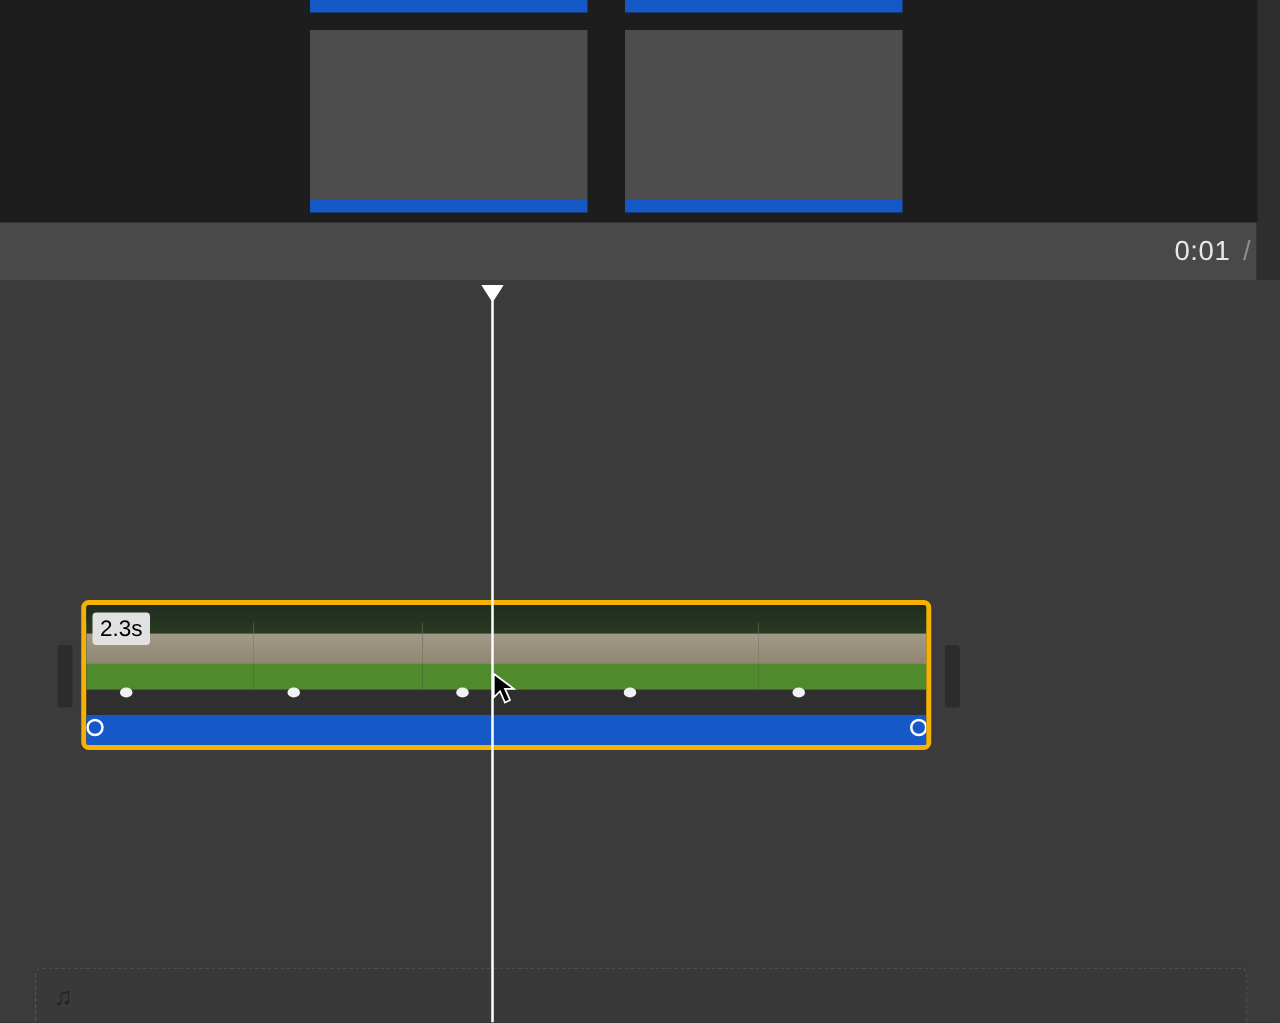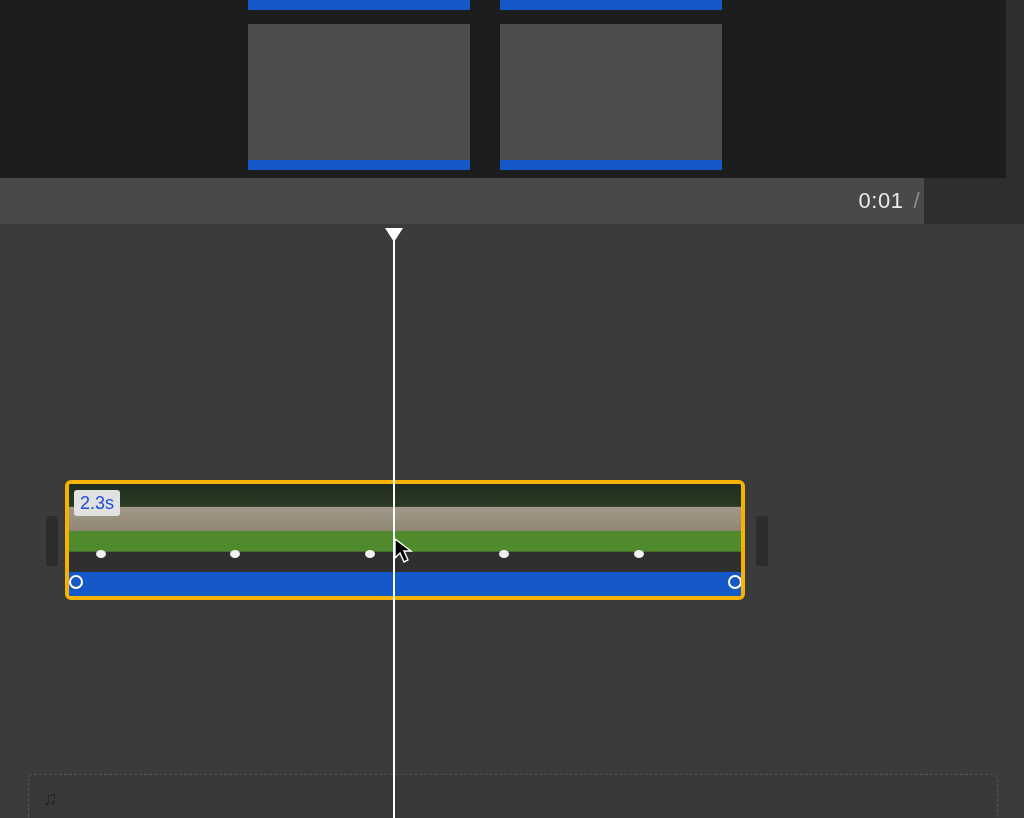--- a/index.html
+++ b/index.html
@@ -77,21 +77,21 @@
       radial-gradient(circle at 176px 16px,#e2c7b2 0 20px,transparent 21px),
       linear-gradient(#171513,#171513);
     background-color:#1a1816;
   }
 
   
   .toolbar-strip {
     position: absolute;
     left: 0;
     top: 178px;
-    width: 924px;
+    width: 1005px;
     height: 46px;
     background: #494949;
   }
   .time-readout {
     position: absolute;
     right: 0;
     top: 0;
     height: 46px;
     line-height: 46px;
     color: #e9e9e9;
@@ -169,21 +169,21 @@
     bottom: 7px;
   }
   .trim-handle-l { left: 0; }
   .trim-handle-r { right: -1px; }
 
   .duration-badge {
     position: absolute;
     left: 74px;
     top: 266px;
     background: #e1e1e1;
-    color: #1d4ed8;
+    color: #000000;
     font-size: 18px;
     line-height: 22px;
     padding: 2px 6px;
     border-radius: 3px;
     z-index: 6;
   }
 
   
   .stub-l, .stub-r {
     position: absolute;

